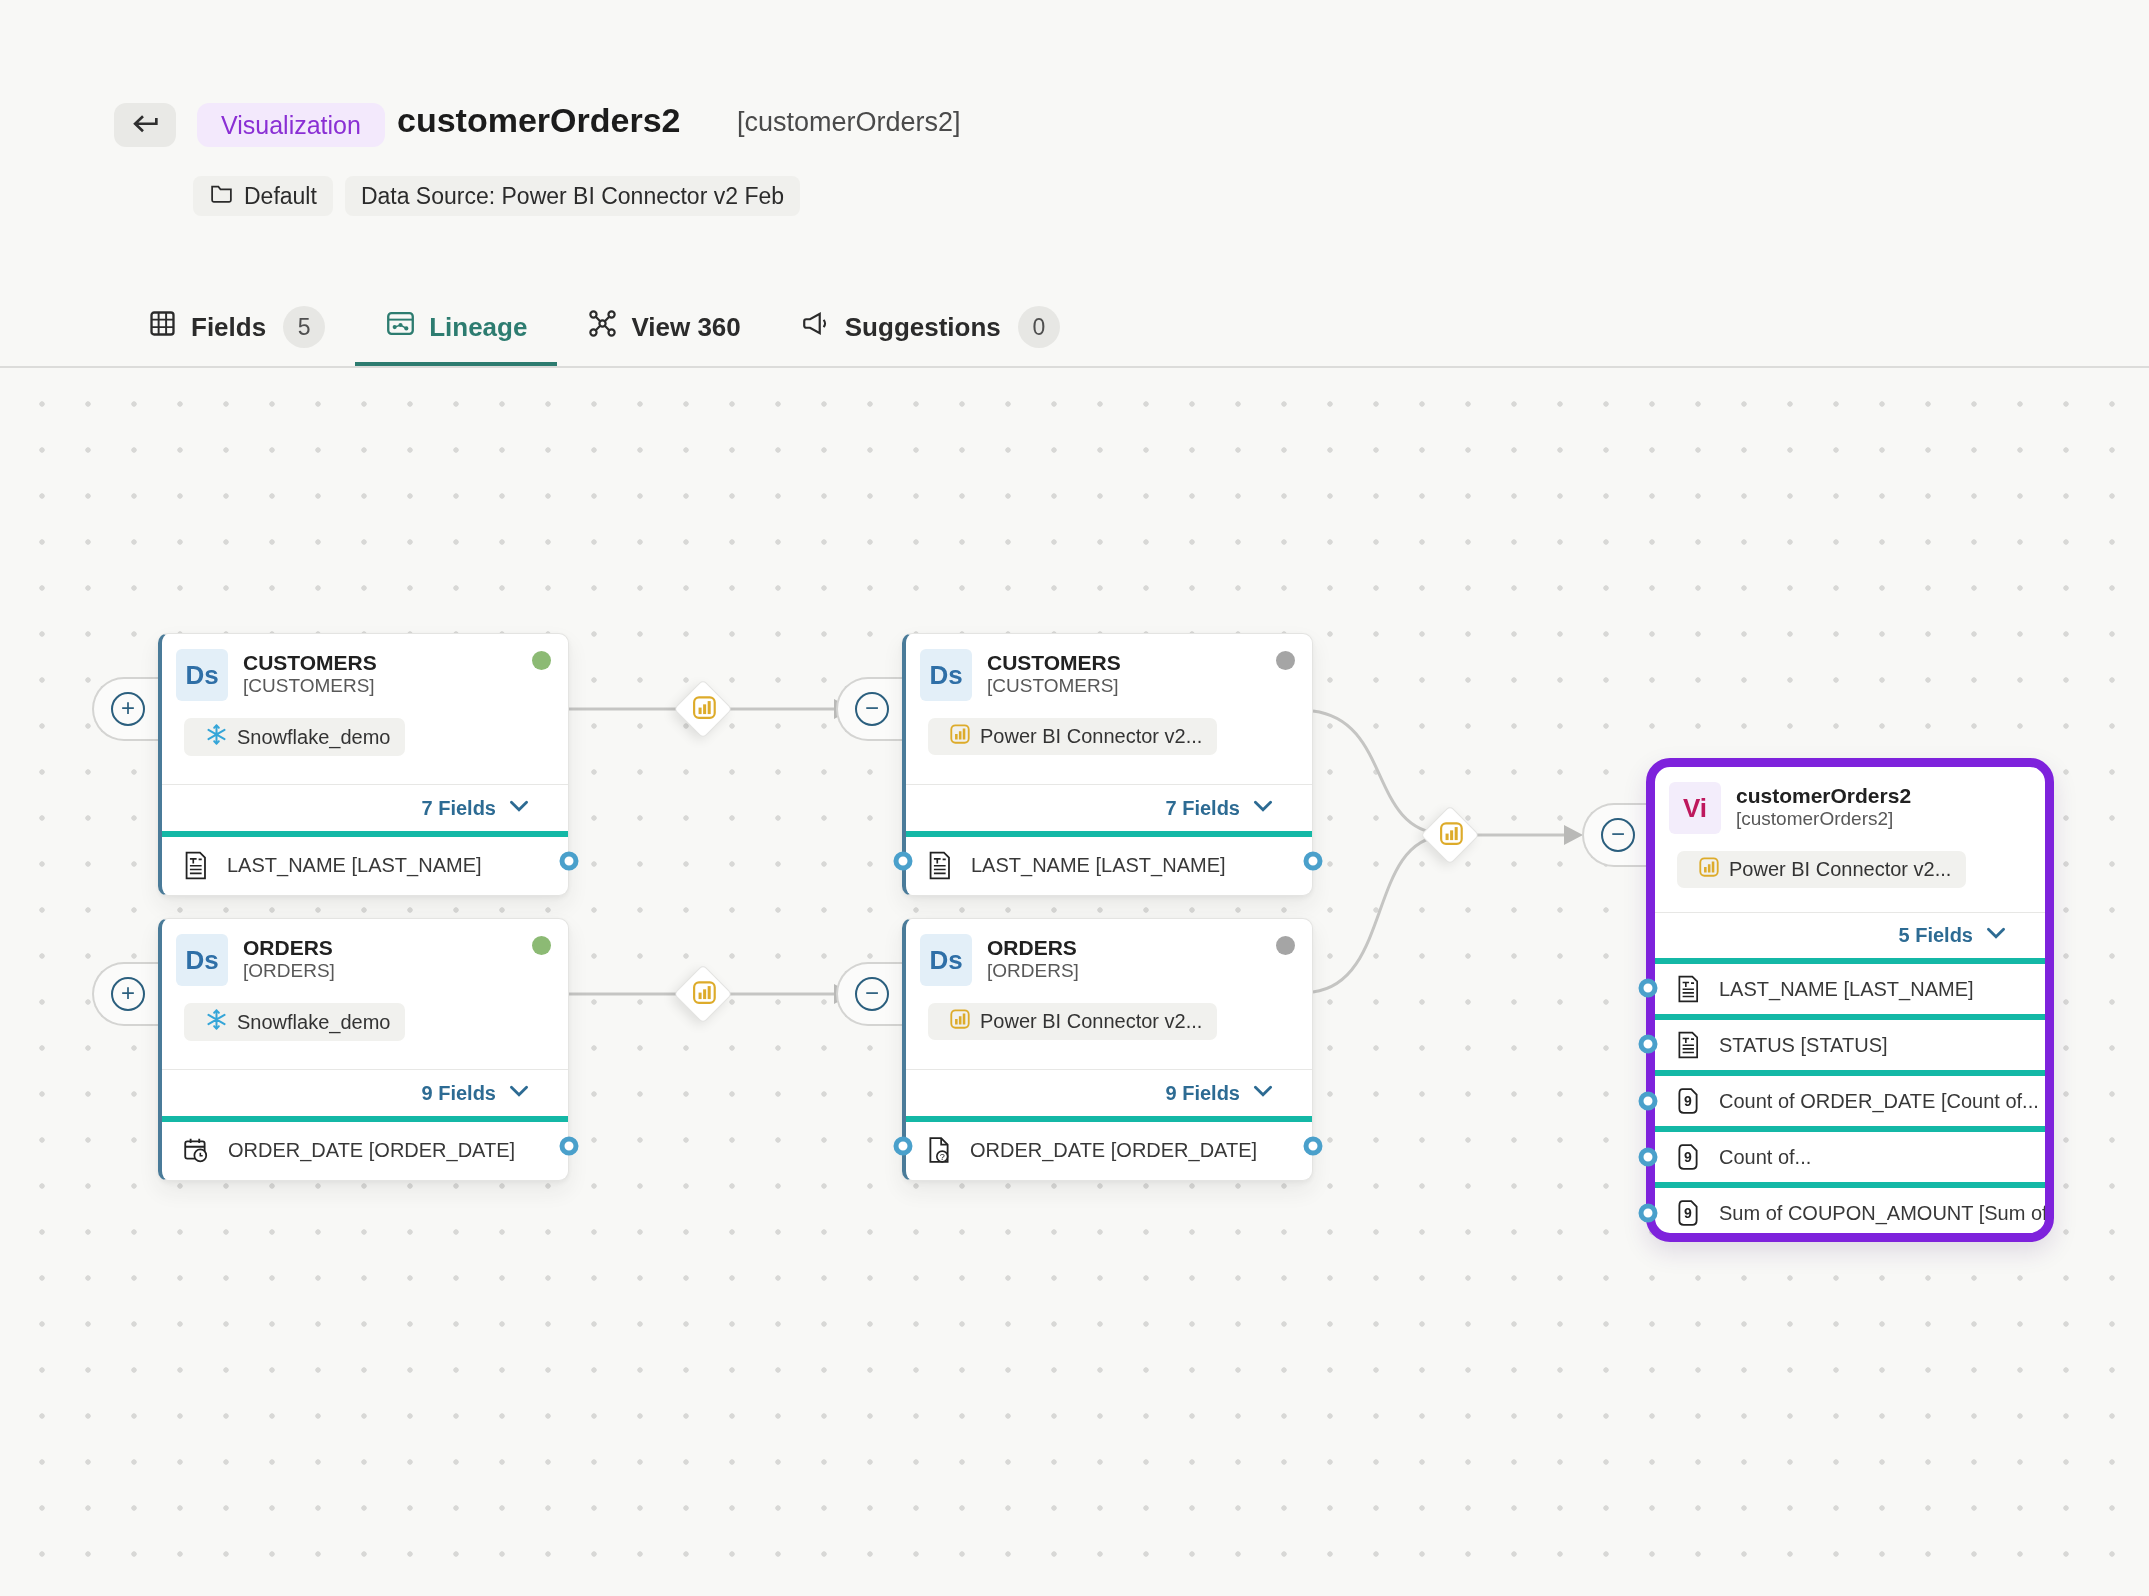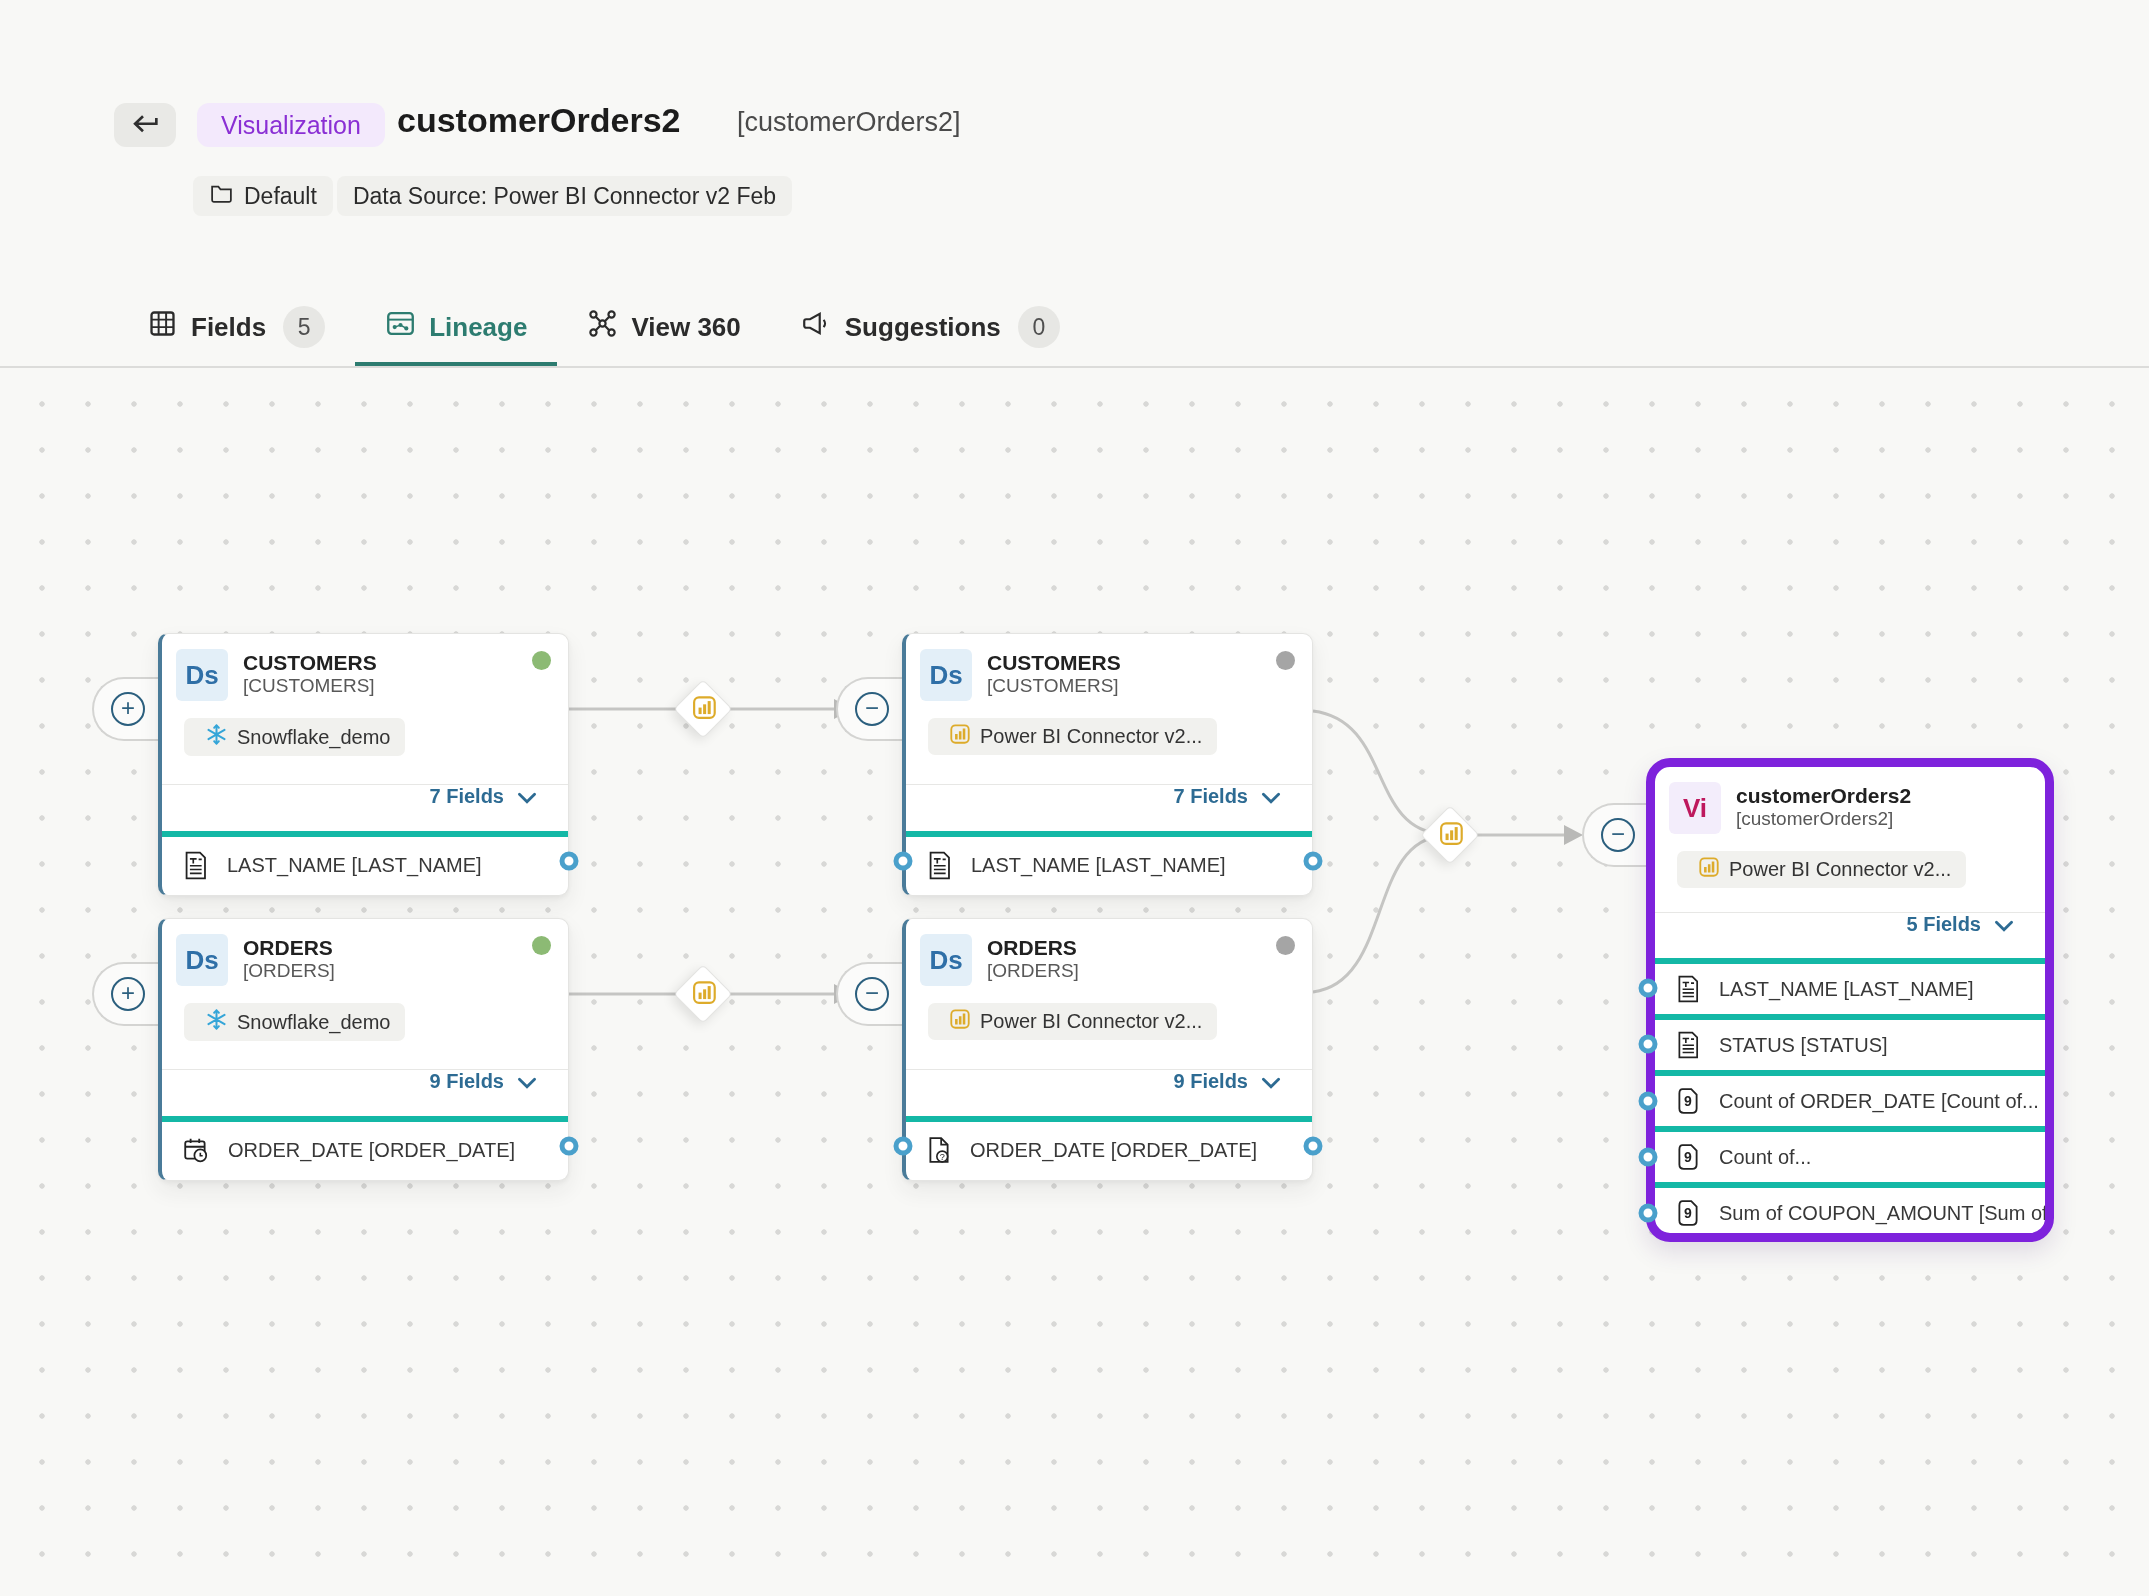--- a/index.html
+++ b/index.html
@@ -10,21 +10,21 @@
   
   .header { position:absolute; top:0; left:0; width:2149px; height:368px; background:#f8f8f6; }
   .back-btn { position:absolute; left:114px; top:103px; width:62px; height:44px;
     background:#e9e9e6; border:none; border-radius:12px; display:flex; align-items:center;
     justify-content:center; cursor:pointer; }
   .type-pill { position:absolute; left:197px; top:103px; height:44px; padding:0 24px;
     background:#f3e9fc; color:#8a2fd4; border-radius:12px; font-size:25px; font-weight:500;
     display:flex; align-items:center; }
   .page-title { position:absolute; left:397px; top:101px; font-size:34px; font-weight:700; color:#1c1c1c; }
   .page-subtitle { position:absolute; left:737px; top:107px; font-size:27px; color:#4a4a4a; }
-  .chips-row { position:absolute; left:193px; top:176px; display:flex; gap:4px; }
+  .chips-row { position:absolute; left:193px; top:176px; display:flex; gap:12px; }
   .chip-lg { height:40px; display:flex; align-items:center; gap:10px; padding:0 16px;
     background:#f0f0ed; border-radius:8px; font-size:23px; color:#2b2b2b; }
 
   
   .tabs { position:absolute; left:117px; bottom:0; height:76px; display:flex; align-items:stretch; }
   .tab { display:inline-flex; align-items:center; gap:13px; padding:0 30px; font-size:26px;
     font-weight:600; color:#2b2b2b; border-bottom:6px solid transparent; cursor:pointer; }
   .tab.active { color:#2d7c70; border-bottom-color:#2d7c70; }
   .tab-badge { width:42px; height:42px; border-radius:50%; background:#e7e7e4; color:#4f4f4f;
     font-size:23px; font-weight:500; display:flex; align-items:center; justify-content:center; margin-left:4px; }
@@ -63,22 +63,22 @@
   .type-badge.ds { background:#e3eff8; color:#2f6fa7; }
   .type-badge.vi { background:#f3edfb; color:#be185d; }
   .n-title { font-size:21px; font-weight:700; color:#212121; padding-top:2px; }
   .n-sub { font-size:19px; color:#585858; }
   .status-dot { position:absolute; top:17px; right:17px; width:19px; height:19px; border-radius:50%; }
   .status-dot.green { background:#8cba74; }
   .status-dot.gray { background:#a5a5a5; }
   .node-chip { display:inline-flex; align-items:center; gap:9px; margin:17px 0 0 22px;
     background:#f1f1ee; border-radius:7px; padding:5px 15px 5px 21px; font-size:20px; color:#333;
     max-width:360px; white-space:nowrap; }
-  .fields-bar { border-top:1px solid #e7e7e5; display:flex; justify-content:flex-end; 
-    gap:10px; padding-right:28px; color:#2d6b93; font-size:20px; font-weight:600; cursor:pointer; }
+  .fields-bar { border-top:1px solid #e7e7e5; display:flex; justify-content:flex-end; align-items:center;
+    gap:10px; padding-right:36px; color:#2d6b93; font-size:20px; font-weight:600; cursor:pointer; }
   .node.std .fields-bar { height:47px; }
   .node.viz .fields-bar { height:46px; }
   .field-row { border-top:6px solid #14b8a6; display:flex; align-items:center; gap:18px;
     padding-left:20px; font-size:20px; color:#383838; cursor:pointer; white-space:nowrap; overflow:hidden; }
   .node.std .field-row { height:62px; }
   .node.viz .field-row { height:56px; }
   .f-ic { flex:0 0 auto; display:flex; align-items:center; }
 
   .port-dot { position:absolute; width:19px; height:19px; border:5px solid #4aa0cb; border-radius:50%;
     background:#fff; z-index:5; transform:translate(-50%,-50%); }

